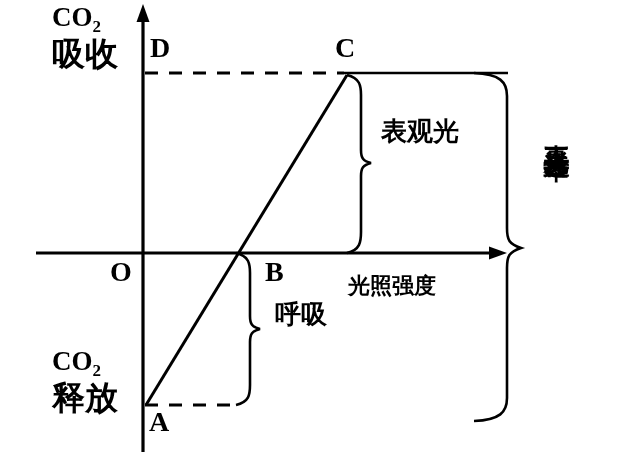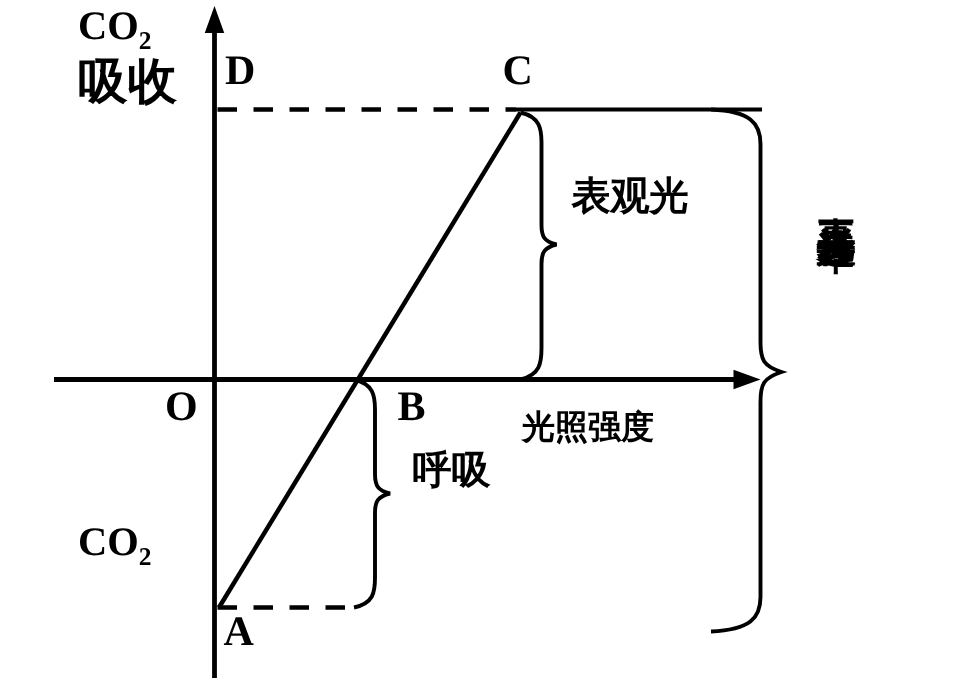--- a/index.html
+++ b/index.html
@@ -104,20 +104,21 @@
              C 507,412 500,420 474,421"></path>
   </svg>
 
   <div class="lbl axislabel" style="left:52px;top:4px;">
     <span>CO</span><span class="sub">2</span>
     <span class="cn">吸收</span>
   </div>
 
   <div class="lbl axislabel" style="left:52px;top:348px;">
     <span>CO</span><span class="sub">2</span>
+    <span class="cn">释放</span>
   </div>
 
   <div class="lbl pt" style="left:150px;top:34px;">D</div>
   <div class="lbl pt" style="left:335px;top:34px;">C</div>
   <div class="lbl pt" style="left:265px;top:258px;">B</div>
   <div class="lbl pt" style="left:149px;top:408px;">A</div>
   <div class="lbl pt" style="left:110px;top:258px;">O</div>
 
   <div class="lbl cnlabel two" style="left:381px;top:117px;">
     <span>表观光</span>

